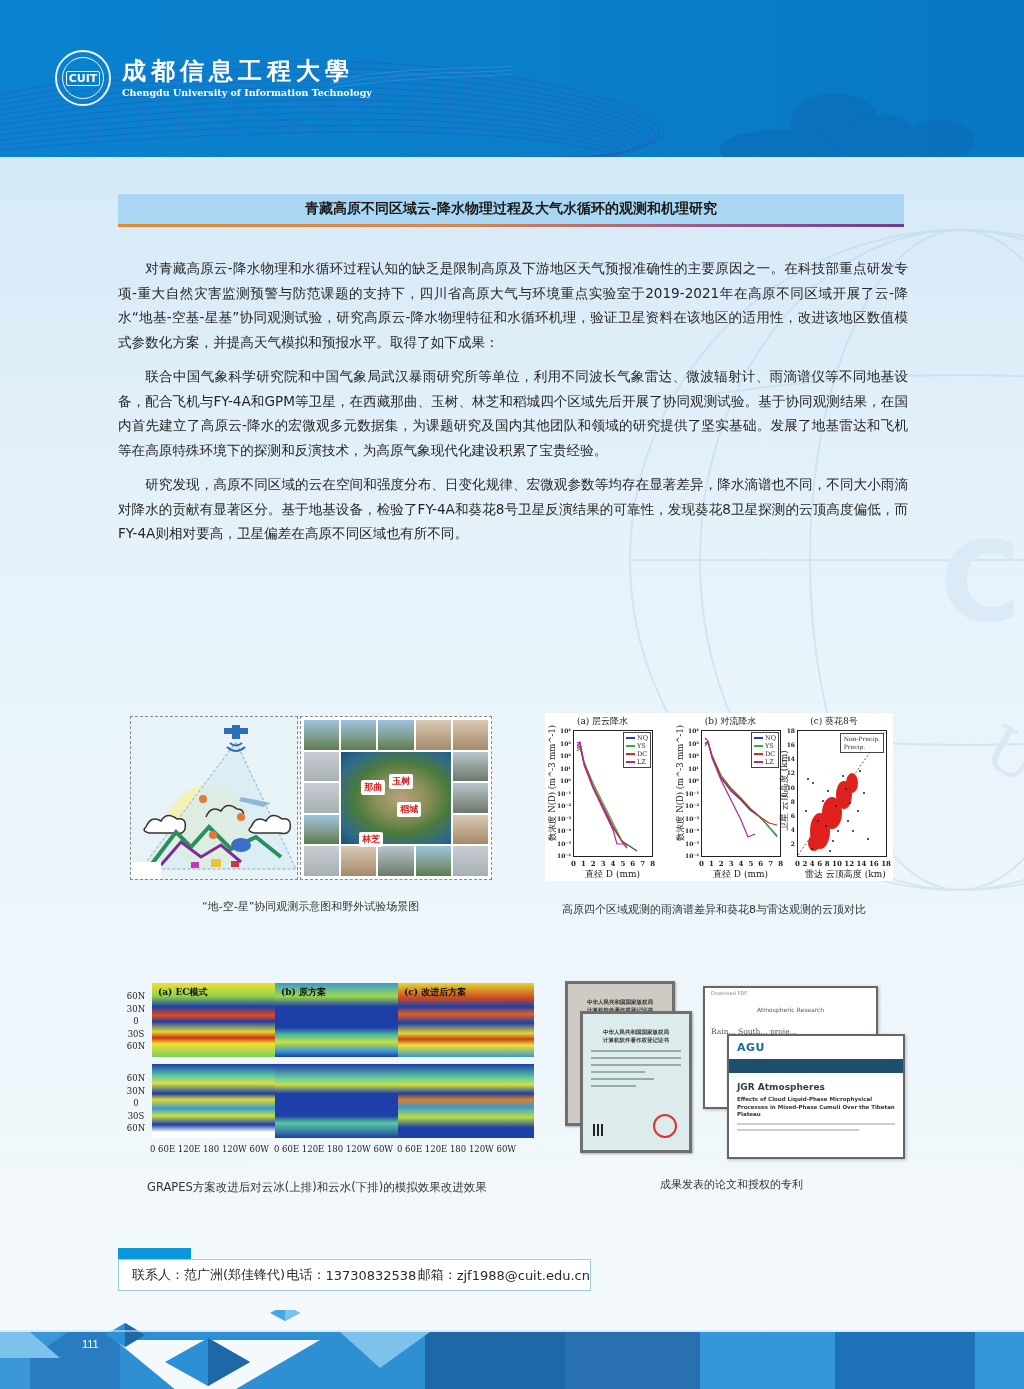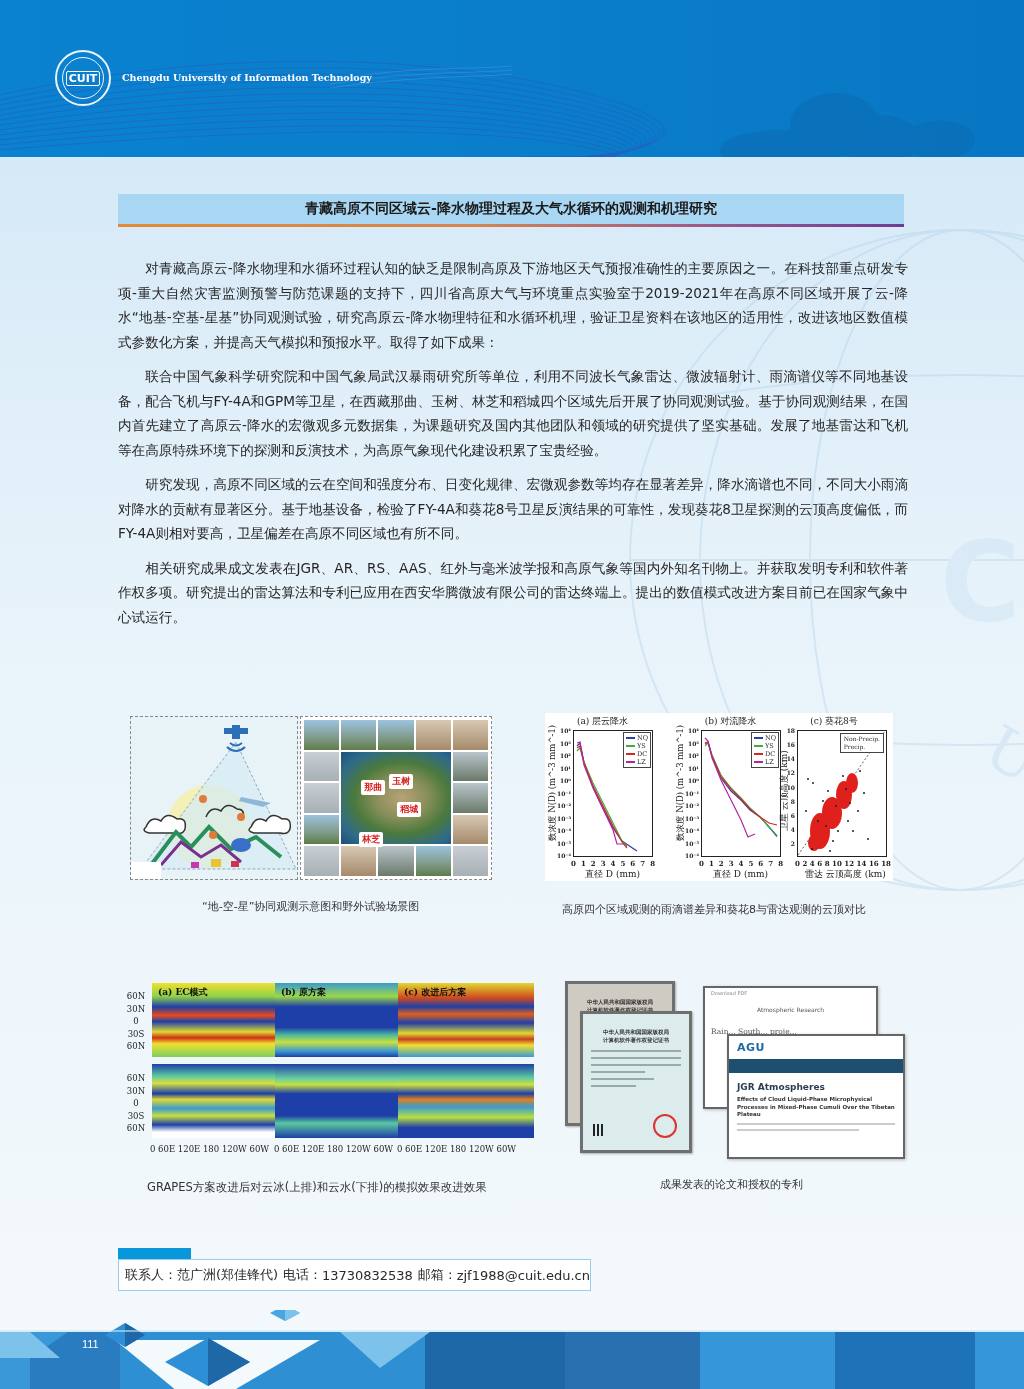--- a/index.html
+++ b/index.html
@@ -145,21 +145,21 @@
   .agu-nav { height: 14px; background: #1f4f6e; }
   .jgr-title { font-size: 9px; font-weight: bold; color: #2c3e50; margin: 9px 8px 4px; }
   .jgr-article { font-size: 5.5px; font-weight: bold; color: #333; margin: 3px 8px; line-height: 7.5px; }
   .jgr-meta { height: 2px; background: #ccc; margin: 4px 8px; }
 
   
   .contact-tab { position: absolute; left: 118px; top: 1248px; width: 73px; height: 11px; background: #0897da; }
   .contact-box {
     position: absolute; left: 118px; top: 1259px; width: 473px; height: 32px;
     border: 1px solid #99cde8; background: #fff;
-    display: flex; align-items: center; padding-left: 6px;
+    display: flex; align-items: center; padding-left: 13px;
     font-size: 13px; color: #2a2a2a; white-space: nowrap;
   }
   .contact-box .sep { display: inline-block; width: 12px; }
 
   
   .footer { position: absolute; left: 0; top: 1310px; width: 1024px; height: 79px; }
   .page-num {
     position: absolute; left: 82px; top: 1338px; font-size: 11px; color: #fff;
     font-family: "Liberation Sans", sans-serif;
   }
@@ -193,20 +193,21 @@
       <ellipse cx="880" cy="140" rx="40" ry="25"></ellipse>
       <ellipse cx="940" cy="140" rx="35" ry="20"></ellipse>
       <ellipse cx="780" cy="150" rx="60" ry="20"></ellipse>
     </g>
   </svg>
   <div class="logo-wrap">
     <div class="seal">
       <span>CUIT</span>
     </div>
     <div class="logo-text">
+      <div class="logo-cn">成都信息工程大學</div>
       <div class="logo-en">Chengdu University of Information Technology</div>
     </div>
   </div>
 </div>
 
 <svg class="watermark" width="470" height="760">
   <g fill="none" stroke="#a9cde6" stroke-width="2">
     <circle cx="400" cy="360" r="330"></circle>
     <ellipse cx="400" cy="360" rx="150" ry="330"></ellipse>
     <ellipse cx="400" cy="360" rx="260" ry="330"></ellipse>
@@ -219,21 +220,20 @@
 </svg>
 
 <div class="title-bar">
   <span class="title-text">青藏高原不同区域云-降水物理过程及大气水循环的观测和机理研究</span>
 </div>
 
 <div class="body-text">
   <p>对青藏高原云-降水物理和水循环过程认知的缺乏是限制高原及下游地区天气预报准确性的主要原因之一。在科技部重点研发专项-重大自然灾害监测预警与防范课题的支持下，四川省高原大气与环境重点实验室于2019-2021年在高原不同区域开展了云-降水“地基-空基-星基”协同观测试验，研究高原云-降水物理特征和水循环机理，验证卫星资料在该地区的适用性，改进该地区数值模式参数化方案，并提高天气模拟和预报水平。取得了如下成果：</p>
   <p>联合中国气象科学研究院和中国气象局武汉暴雨研究所等单位，利用不同波长气象雷达、微波辐射计、雨滴谱仪等不同地基设备，配合飞机与FY-4A和GPM等卫星，在西藏那曲、玉树、林芝和稻城四个区域先后开展了协同观测试验。基于协同观测结果，在国内首先建立了高原云-降水的宏微观多元数据集，为课题研究及国内其他团队和领域的研究提供了坚实基础。发展了地基雷达和飞机等在高原特殊环境下的探测和反演技术，为高原气象现代化建设积累了宝贵经验。</p>
   <p>研究发现，高原不同区域的云在空间和强度分布、日变化规律、宏微观参数等均存在显著差异，降水滴谱也不同，不同大小雨滴对降水的贡献有显著区分。基于地基设备，检验了FY-4A和葵花8号卫星反演结果的可靠性，发现葵花8卫星探测的云顶高度偏低，而FY-4A则相对要高，卫星偏差在高原不同区域也有所不同。</p>
-  <p>相关研究成果成文发表在JGR、AR、RS、AAS、红外与毫米波学报和高原气象等国内外知名刊物上。并获取发明专利和软件著作权多项。研究提出的雷达算法和专利已应用在西安华腾微波有限公司的雷达终端上。提出的数值模式改进方案目前已在国家气象中心试运行。</p>
 </div>
 
 <div class="fig fig1">
   <div class="left">
     <svg width="166" height="162">
       <circle cx="78" cy="110" r="42" fill="#f5f1b0" opacity="0.9"></circle>
       <polygon points="105,25 10,152 165,152" fill="#d6ecf6" opacity="0.7" stroke="#6b8aa0" stroke-dasharray="3,2"></polygon>
       <rect x="93" y="11" width="24" height="6" fill="#2c6fb8"></rect>
       <rect x="101" y="8" width="8" height="14" fill="#2c6fb8"></rect>
       <path d="M96 30 Q105 38 114 30" stroke="#2c6fb8" stroke-width="2" fill="none"></path>

